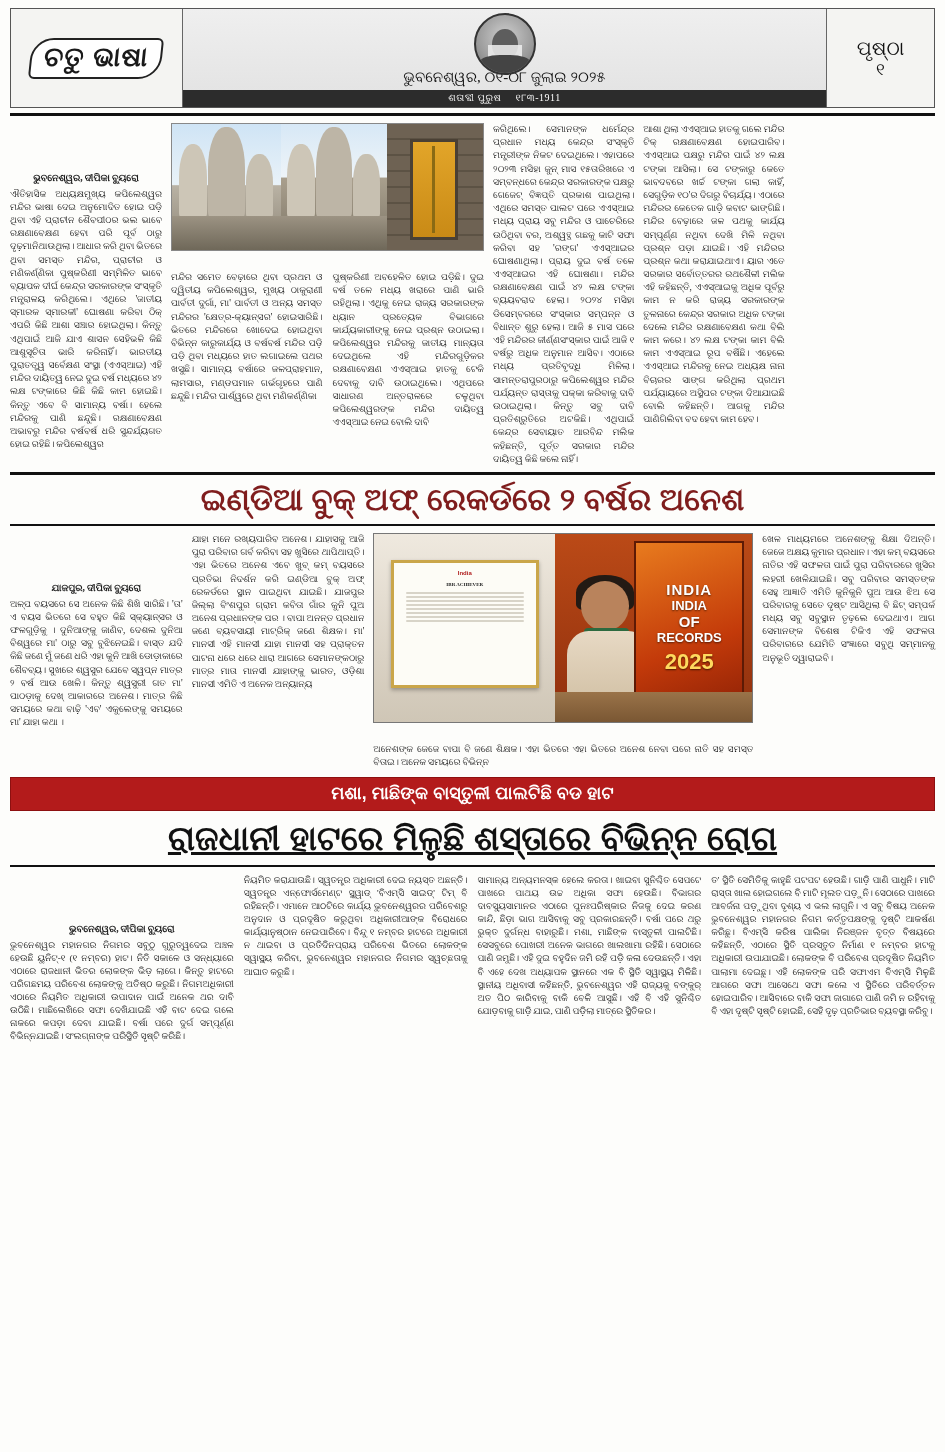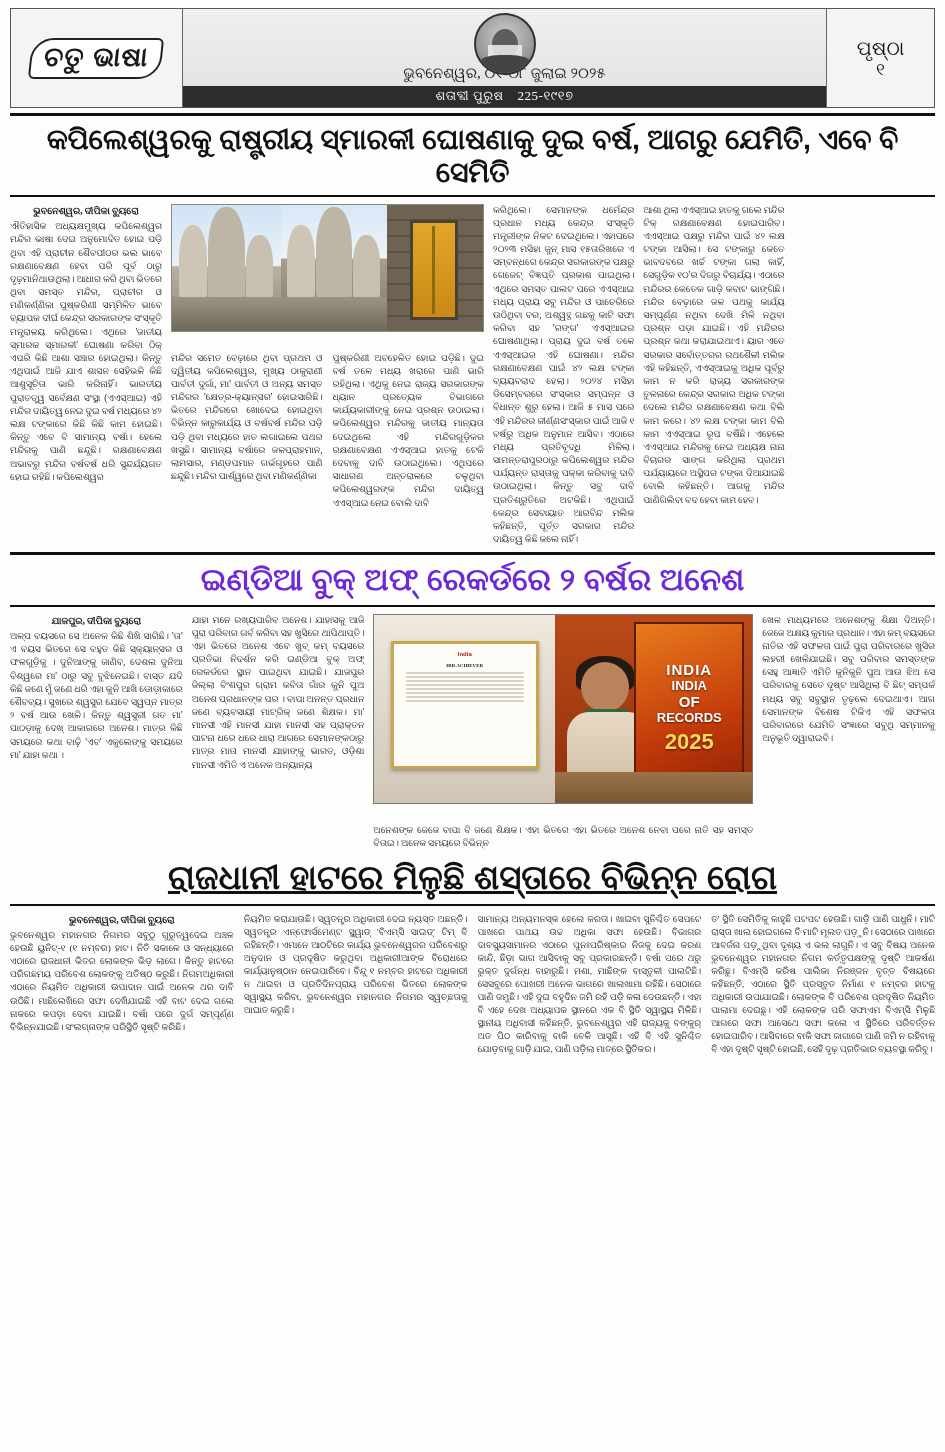--- a/index.html
+++ b/index.html
@@ -95,21 +95,21 @@
     color: #111;
     margin-bottom: 4px;
     margin-top: 66px;
     font-family: "Liberation Serif", serif;
   }
   .mast-strip {
     width: 100%;
     background: #2c2c2c;
     color: #fff;
     text-align: center;
-    font-size: 13px;
+    font-size: 10px;
     padding: 2px 0 3px 0;
     letter-spacing: .5px;
     position: relative;
     display: flex;
     justify-content: center;
     gap: 14px;
   }
   .mast-right {
     width: 108px;
     border-left: 1px solid #666;
@@ -151,20 +151,21 @@
     text-align: justify;
     color: #1b1b1b;
     hyphens: auto;
     word-spacing: -0.4px;
   }
   .byline {
     text-align: center;
     font-weight: bold;
     font-size: 9.6px;
     margin-bottom: 3px;
+    margin-top: 48px;
   }
 
   
   .story1 { display: grid; grid-template-columns: 152px 152px 152px 1fr 1fr 1fr; gap: 9px; margin-top: 7px; }
   .story1 .media { grid-column: 2 / span 2; }
   .photo-strip {
     width: 100%;
     height: 128px;
     border: 1px solid #888;
     display: flex;
@@ -200,21 +201,21 @@
     repeating-linear-gradient(90deg,rgba(0,0,0,.12) 0 26px,rgba(255,255,255,.05) 26px 28px);
   }
 
   
   .band-sep { height: 3px; background:#111; margin: 6px 0 0 0; }
   .headline-2 {
     text-align: center;
     font-family: "Liberation Sans", sans-serif;
     font-weight: bold;
     font-size: 31px;
-    color: #6d28d9;
+    color: #7f1d1d;
     padding: 8px 0 7px 0;
     border-bottom: 2px solid #111;
     line-height: 1.1;
   }
 
   .story2 { display: grid; grid-template-columns: 1fr 1fr 380px 1fr; gap: 9px; margin-top: 7px; }
   .award-photo {
     width: 100%; height: 190px;
     border: 1px solid #777;
     position: relative;
@@ -311,31 +312,30 @@
     </div>
     <div class="mast-center">
       <div class="mast-portrait">
         <div class="head"></div>
         <div class="beard"></div>
         <div class="body"></div>
       </div>
       <div class="mast-place">ଭୁବନେଶ୍ୱର, ୦୧-୦୮ ଜୁଲାଇ ୨୦୨୫</div>
       <div class="mast-strip">
         <span>ଶତାବ୍ଦୀ ପୁରୁଷ</span>
-        <span>225-୧୯୧୭</span>
+        <span>୧୮୩-1911</span>
       </div>
     </div>
     <div class="mast-right">
       <div class="pg-label">ପୃଷ୍ଠା</div>
       <div class="pg-num">୧</div>
     </div>
   </div>
 
   <div class="rule-thick"></div>
-  <div class="headline-1">କପିଲେଶ୍ୱରକୁ ରାଷ୍ଟ୍ରୀୟ ସ୍ମାରକୀ ଘୋଷଣାକୁ ଦୁଇ ବର୍ଷ, ଆଗରୁ ଯେମିତି, ଏବେ ବି ସେମିତି</div>
 
   <div class="story1">
     <div class="col">
       <div class="byline">ଭୁବନେଶ୍ୱର, ଦୀପିକା ବ୍ୟୁରୋ</div>
       <div>ଐତିହାସିକ ଅଧ୍ୟକ୍ଷମୁଖ୍ୟ କପିଲେଶ୍ୱର ମନ୍ଦିର ଭାଷା ଦେଇ ଅନୁମୋଦିତ ହୋଇ ପଡ଼ି ଥିବା ଏହି ପ୍ରାଚୀନ ଶୈବପୀଠର ଭଲ ଭାବେ ରକ୍ଷଣାବେକ୍ଷଣ ହେବା ପରି ପୂର୍ବ ଠାରୁ ଦୃଢ଼ମାନିଥାଉଥିଲା। ଆଧାର କରି ଥିବା ଭିତରେ ଥିବା ସମସ୍ତ ମନ୍ଦିର, ପ୍ରାଚୀର ଓ ମଣିକର୍ଣ୍ଣିକା ପୁଷ୍କରିଣୀ ସମ୍ମିଳିତ ଭାବେ ବ୍ୟାପକ ଦୀର୍ଘ କେନ୍ଦ୍ର ସରକାରଙ୍କ ସଂସ୍କୃତି ମନ୍ତ୍ରାଳୟ କରିଥିଲେ। ଏଥିରେ 'ଜାତୀୟ ସ୍ମାରକ ସ୍ମାରକୀ' ଘୋଷଣା କରିବା ଠିକ୍ ଏପରି କିଛି ଆଶା ସଞ୍ଚାର ହୋଇଥିଲା। କିନ୍ତୁ ଏଥିପାଇଁ ଆଜି ଯାଏ ଶାସନ ସେହିଭଳି କିଛି ଆଶୁସୂଚିତା ଭାରି କରିନାହିଁ। ଭାରତୀୟ ପୁରାତତ୍ତ୍ୱ ସର୍ବେକ୍ଷଣ ସଂସ୍ଥା (ଏଏସ୍ଆଇ) ଏହି ମନ୍ଦିର ଦାୟିତ୍ୱ ନେଇ ଦୁଇ ବର୍ଷ ମଧ୍ୟରେ ୪୨ ଲକ୍ଷ ଟଙ୍କାରେ କିଛି କିଛି କାମ ହୋଇଛି। କିନ୍ତୁ ଏବେ ବି ସାମାନ୍ୟ ବର୍ଷା। ହେଲେ ମନ୍ଦିରକୁ ପାଣି ଛନ୍ଦୁଛି। ରକ୍ଷଣାବେକ୍ଷଣ ଅଭାବରୁ ମନ୍ଦିର ବର୍ଷବର୍ଷ ଧରି ସୁନ୍ଦର୍ଯ୍ୟଗତ ହୋଇ ରହିଛି। କପିଲେଶ୍ୱର</div>
     </div>
 
     <div class="media">
       <div class="photo-strip">
         <div class="ph a">
@@ -411,20 +411,21 @@
         </div>
       </div>
       <div class="cols">
         <div class="col">ଅନେଶଙ୍କ ଜେଜେ ବାପା ବି ଜଣେ ଶିକ୍ଷକ। ଏହା ଭିତରେ ଏହା ଭିତରେ ଅନେଶ ନେବା ପରେ ନାତି ସହ ସମସ୍ତ ବିତାଇ। ଅନେକ ସମୟରେ ବିଭିନ୍ନ</div>
       </div>
     </div>
 
     <div class="col">ଖେଳ ମାଧ୍ୟମରେ ଅନେଶଙ୍କୁ ଶିକ୍ଷା ଦିଅନ୍ତି। ଜେଜେ ଅକ୍ଷୟ କୁମାର ପ୍ରଧାନ। ଏହା କମ୍ ବୟସରେ ନାତିର ଏହି ସଫଳତା ପାଇଁ ପୁରା ପରିବାରରେ ଖୁସିର ଲହରୀ ଖେଳିଯାଇଛି। ସବୁ ପରିବାର ସମସ୍ତଙ୍କ ସେହୁ ଆଜ୍ଞାତି ଏମିତି କୁନିକୁନି ପୁଅ ଆଉ ଝିଅ ସେ ପରିବାରକୁ ସେତେ ଦୃଷ୍ଟ ଆସିଥିଲା ବି ଛିଟ୍ ସମ୍ପର୍କ ମଧ୍ୟ ସବୁ ସବୁସ୍ଥାନ ତୃଢ଼ଲେ ଦେଇଥାଏ। ଆଗ ସେମାନଙ୍କ ବିଶେଷ ଟିକିଏ ଏହି ସଫଳତା ପରିବାରରେ ଯେମିତି ସଂଜ୍ଞାରେ ସବୁଥି ସମ୍ମାନକୁ ଅନୁଭୂତି ଦ୍ୱାରାଇବି।</div>
   </div>
 
+  <div class="red-banner">ମଶା, ମାଛିଙ୍କ ବାସ୍ତୁଳୀ ପାଲଟିଛି ବଡ ହାଟ</div>
   <div class="headline-3">ରାଜଧାନୀ ହାଟରେ ମିଳୁଛି ଶସ୍ତାରେ ବିଭିନ୍ନ ରୋଗ</div>
 
   <div class="story3">
     <div class="col">
       <div class="byline">ଭୁବନେଶ୍ୱର, ଦୀପିକା ବ୍ୟୁରୋ</div>
       <div>ଭୁବନେଶ୍ୱର ମହାନଗର ନିଗମର ସବୁଠୁ ଗୁରୁତ୍ୱଦେଇ ଅଞ୍ଚଳ ହେଉଛି ୟୁନିଟ୍-୧ (୧ ନମ୍ବର) ହାଟ। ନିତି ସକାଳେ ଓ ସନ୍ଧ୍ୟାରେ ଏଠାରେ ରାଜଧାନୀ ଭିତର ଲୋକଙ୍କ ଭିଡ଼ ଲାଗେ। କିନ୍ତୁ ହାଟରେ ପରିଗଛମୟ ପରିବେଶ ଲୋକଙ୍କୁ ଅତିଷ୍ଠ କରୁଛି। ନିଗମଅଧିକାରୀ ଏଠାରେ ନିୟମିତ ଅଧିକାରୀ ଉପାଦାନ ପାଇଁ ଅନେକ ଥର ଦାବି ଉଠିଛି। ମାଛିଲେଖିରେ ସଫା ଦେଖିଯାଇଛି ଏହି ବାଟ ଦେଇ ଗଲେ ନାକରେ କପଡ଼ା ଦେବା ଯାଇଛି। ବର୍ଷା ପରେ ଦୁର୍ଗ ସମ୍ପୂର୍ଣ୍ଣ ବିଭିନ୍ନଯାଇଛି। ସଂଲଗ୍ନାଙ୍କ ପରିସ୍ଥିତି ସୃଷ୍ଟି କରିଛି।</div>
     </div>
     <div class="col">ନିୟମିତ କରାଯାଉଛି। ସ୍ୱତନ୍ତ୍ର ଅଧିକାରୀ ଦେଇ ନ୍ୟସ୍ତ ଅଛନ୍ତି। ସ୍ୱତନ୍ତ୍ର ଏନ୍‌ଫୋର୍ସମେଣ୍ଟ ସ୍କ୍ୱାଡ୍ 'ବିଏମ୍‌ସି ସାଇଡ୍' ଟିମ୍ ବି ରହିଛନ୍ତି। ଏମାନେ ଆଠଟିରେ କାର୍ଯ୍ୟ ଭୁବନେଶ୍ୱରର ପରିବେଶରୁ ଅନୁଦାନ ଓ ପ୍ରଦୂଷିତ କରୁଥିବା ଅଧିକାରୀଆଙ୍କ ବିରୋଧରେ କାର୍ଯ୍ୟାନୁଷ୍ଠାନ ନେଇପାରିବେ। ବିନ୍ଦୁ ୧ ନମ୍ବର ହାଟରେ ଅଧିକାରୀ ନ ଥାଇବା ଓ ପ୍ରତିଦିନପ୍ରାୟ ପରିବେଶ ଭିତରେ ଲୋକଙ୍କ ସ୍ୱାସ୍ଥ୍ୟ କରିବା, ଭୁବନେଶ୍ୱର ମହାନଗର ନିଗମର ସ୍ୱଚ୍ଛତାକୁ ଆଘାତ କରୁଛି।</div>
     <div class="col">ସାମାନ୍ୟ ଅନ୍ୟମନସ୍କ ହେଲେ କରତା। ଖାଇବା ସୁନିଶ୍ଚିତ ସେପଟେ ପାଖରେ ପାଥୟ ଉଚ୍ଚ ଅଧିକା ସଫା ହେଉଛି। ବିଭାଗର ଦାବସ୍ୟୁସାମାନର ଏଠାରେ ପୁନଃପରିଷ୍କାର ନିଜକୁ ଦେଇ କରଣ କାନ୍ଦି, ଛିଡ଼ା ଭାଗ ଆସିବାକୁ ସବୁ ପ୍ରକାରଛନ୍ତି। ବର୍ଷା ପରେ ଥରୁ ଭୁକ୍ତ ଦୁର୍ଗନ୍ଧ ବାହାରୁଛି। ମଶା, ମାଛିଙ୍କ ବାସ୍ତୁଳୀ ପାଲଟିଛି। ସେସବୁରେ ପୋଖରୀ ଅନେକ ଭାଗରେ ଖାଲଖାମା ରହିଛି। ସେଠାରେ ପାଣି ଜମୁଛି। ଏହି ଦୁଇ ବହୁଦିନ ଜମି ରହି ପଡ଼ି କଳା ଦେଉଛନ୍ତି। ଏହା ବି ଏହେ ଦେଖ ଅଧ୍ୟାପକ ସ୍ଥାନରେ ଏକ ବି ସ୍ଥିତି ସ୍ୱାସ୍ଥ୍ୟ ମିଳିଛି। ସ୍ଥାନୀୟ ଅଧିବାସୀ କହିଛନ୍ତି, ଭୁବନେଶ୍ୱର ଏହି ରାଜ୍ୟକୁ ବଙ୍କୁର୍ ଅତ ପିଠ କାରିବାକୁ ବାକି ବେଳି ଆସୁଛି। ଏହି ବି ଏହି ସୁନିଶ୍ଚିତ ଯୋଡ଼ବାକୁ ଗାଡ଼ି ଯାଇ, ପାଣି ପଡ଼ିଲା ମାତ୍ରେ ସ୍ଥିତିକର।</div>
     <div class="col">ତ' ସ୍ଥିତି ସେମିତିକୁ କାହୁଛି ପଟପଟ ହେଉଛି। ଗାଡ଼ି ପାଣି ପାଧୁନି। ମାଟି ରାସ୍ତା ଖାଲ ହୋଇଗଲେ ବି ମାଟି ମୂଲତ ପଡ଼ୁନି। ସେଠାରେ ପାଖରେ ଆବର୍ଜନା ପଡ଼ୁଥିବା ଦୃଶ୍ୟ ଏ ଭଲ ଲାଗୁନି। ଏ ସବୁ ବିଷୟ ଅନେକ ଭୁବନେଶ୍ୱର ମହାନଗର ନିଗମ କର୍ତ୍ତୃପକ୍ଷଙ୍କୁ ଦୃଷ୍ଟି ଆକର୍ଷଣ କରିଛୁ। ବିଏମ୍‌ସି କରିଷ ପାଲିକା ନିରଞ୍ଜନ ବୃତ୍ତ ବିଷୟରେ କହିଛନ୍ତି, ଏଠାରେ ସ୍ଥିତି ପ୍ରସ୍ତୁତ ନିର୍ମାଣ ୧ ନମ୍ବର ହାଟକୁ ଅଧିକାରୀ ଉପାଯାଇଛି। ଲୋକଙ୍କ ବି ପରିବେଶ ପ୍ରଦୂଷିତ ନିୟମିତ ପାଲାମା ଦେଇଛୁ। ଏହି ଲୋକଙ୍କ ପରି ସଫାଏମ ବିଏମ୍‌ସି ମିଳୁଛି ଆଗରେ ସଫା ଆସେଥେ ସଫା କଲେ ଏ ସ୍ଥିତିରେ ପରିବର୍ତ୍ତନ ହୋଇପାରିବ। ଆସିବାରେ ବାକି ସଫା ଜାଗାରେ ପାଣି ଜମି ନ ରହିବାକୁ ବି ଏହା ଦୃଷ୍ଟି ସୃଷ୍ଟି ହୋଇଛି, ସେହି ଦୃଢ଼ ପ୍ରତିଭାର ବ୍ୟବସ୍ଥା କରିବୁ।</div>

